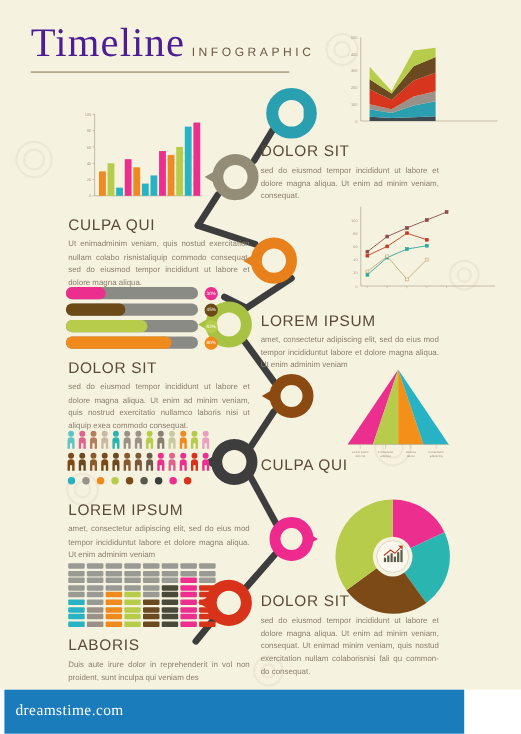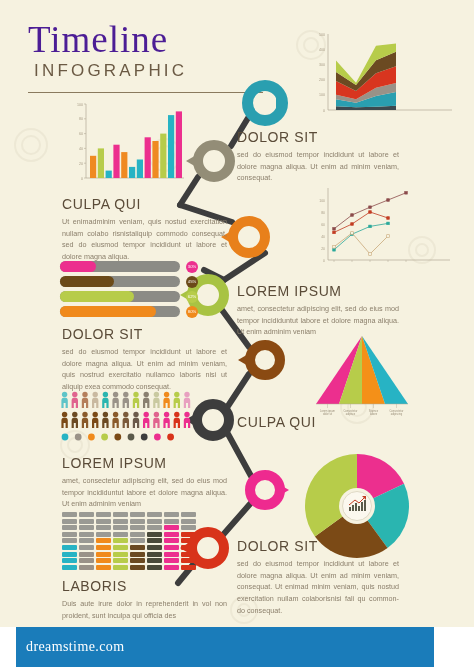--- a/index.html
+++ b/index.html
@@ -19,21 +19,21 @@
   .wm:after{ content:""; position:absolute; left:5px; top:5px; right:5px; bottom:5px;
              border-radius:50%; border:2px solid rgba(180,170,140,.13);}
   
   #header { position:absolute; left:28px; top:18px; width:260px; }
   .title-main {
     font-family:"Liberation Serif", serif;
     font-size:37px; letter-spacing:1px; color:#4c1d95; font-weight:400;
     display:inline-block; vertical-align:bottom;
   }
   .title-sub {
-    font-size:17px; letter-spacing:3.2px; color:#6b5a44;
+    font-size:11px; letter-spacing:3.2px; color:#6b5a44;
     display:inline-block; vertical-align:bottom; padding-bottom:7px; padding-left:6px;
   }
   .title-rule { width:235px; height:1px; background:#8a7a5e; margin-top:4px; }
 
   
   #spine { position:absolute; left:0; top:0; width:474px; height:627px; pointer-events:none; }
 
   
   .blk-head {
     font-size:14px; color:#5a4b38; letter-spacing:.6px; font-weight:400;
@@ -50,21 +50,21 @@
   .pbar-track { position:absolute; left:0; top:0; height:11px; width:120px;
                 background:#8b8b85; border-radius:6px; }
   .pbar-fill { position:absolute; left:0; top:0; height:11px; border-radius:6px; }
   .pbar-badge { position:absolute; width:12px; height:12px; border-radius:50%;
                 top:-0.5px; color:#fff; font-size:4.2px; text-align:center; line-height:12px; }
 
   
   .eqcell { position:absolute; width:15px; height:5px; border-radius:1px; }
 
   
-  #footer { position:absolute; left:16px; top:627px; width:418px; height:40px;
+  #footer { position:absolute; left:4px; top:627px; width:418px; height:40px;
             background:#1a7cba; }
   .ds-logo { position:absolute; left:10px; top:12px; color:#fff; font-size:14px;
              font-family:"Liberation Serif", serif; letter-spacing:.4px; }
   .ds-id { position:absolute; left:200px; top:14px; color:#fff; font-size:9.3px;
            font-weight:bold; letter-spacing:.15px; }
 </style>
 </head>
 <body>
 
 <div id="poster">
@@ -456,21 +456,21 @@
       <div class="eqcell" style="left: 119px; top: 19.8px; background: rgb(216, 51, 26);"></div>
       <div class="eqcell" style="left: 119px; top: 26.4px; background: rgb(216, 51, 26);"></div>
       <div class="eqcell" style="left: 119px; top: 33px; background: rgb(216, 51, 26);"></div>
       <div class="eqcell" style="left: 119px; top: 39.6px; background: rgb(216, 51, 26);"></div>
       <div class="eqcell" style="left: 119px; top: 46.2px; background: rgb(216, 51, 26);"></div>
       <div class="eqcell" style="left: 119px; top: 52.8px; background: rgb(216, 51, 26);"></div>
     </div>
 
   <div class="tb" style="left:62px; top:578px; width:165px;">
     <div class="blk-head">LABORIS</div>
-    <div class="blk-body">Duis aute irure dolor in reprehenderit in vol non proident, sunt inculpa qui officia des</div>
+    <div class="blk-body">Duis aute irure dolor in reprehenderit in vol non proident, sunt inculpa qui veniam des</div>
   </div>
 
   <svg class="chart-svg" style="position:absolute;left:300px;top:26px;" width="160" height="96" viewBox="0 0 160 96">
     <g id="ac-yticks">
         <text x="25" y="85.5" text-anchor="end" font-size="3.6" fill="#a79c86">0</text>
         <text x="25" y="70.3" text-anchor="end" font-size="3.6" fill="#a79c86">100</text>
         <text x="25" y="55.099999999999994" text-anchor="end" font-size="3.6" fill="#a79c86">200</text>
         <text x="25" y="39.9" text-anchor="end" font-size="3.6" fill="#a79c86">300</text>
         <text x="25" y="24.699999999999996" text-anchor="end" font-size="3.6" fill="#a79c86">400</text>
         <text x="25" y="9.5" text-anchor="end" font-size="3.6" fill="#a79c86">500</text>

